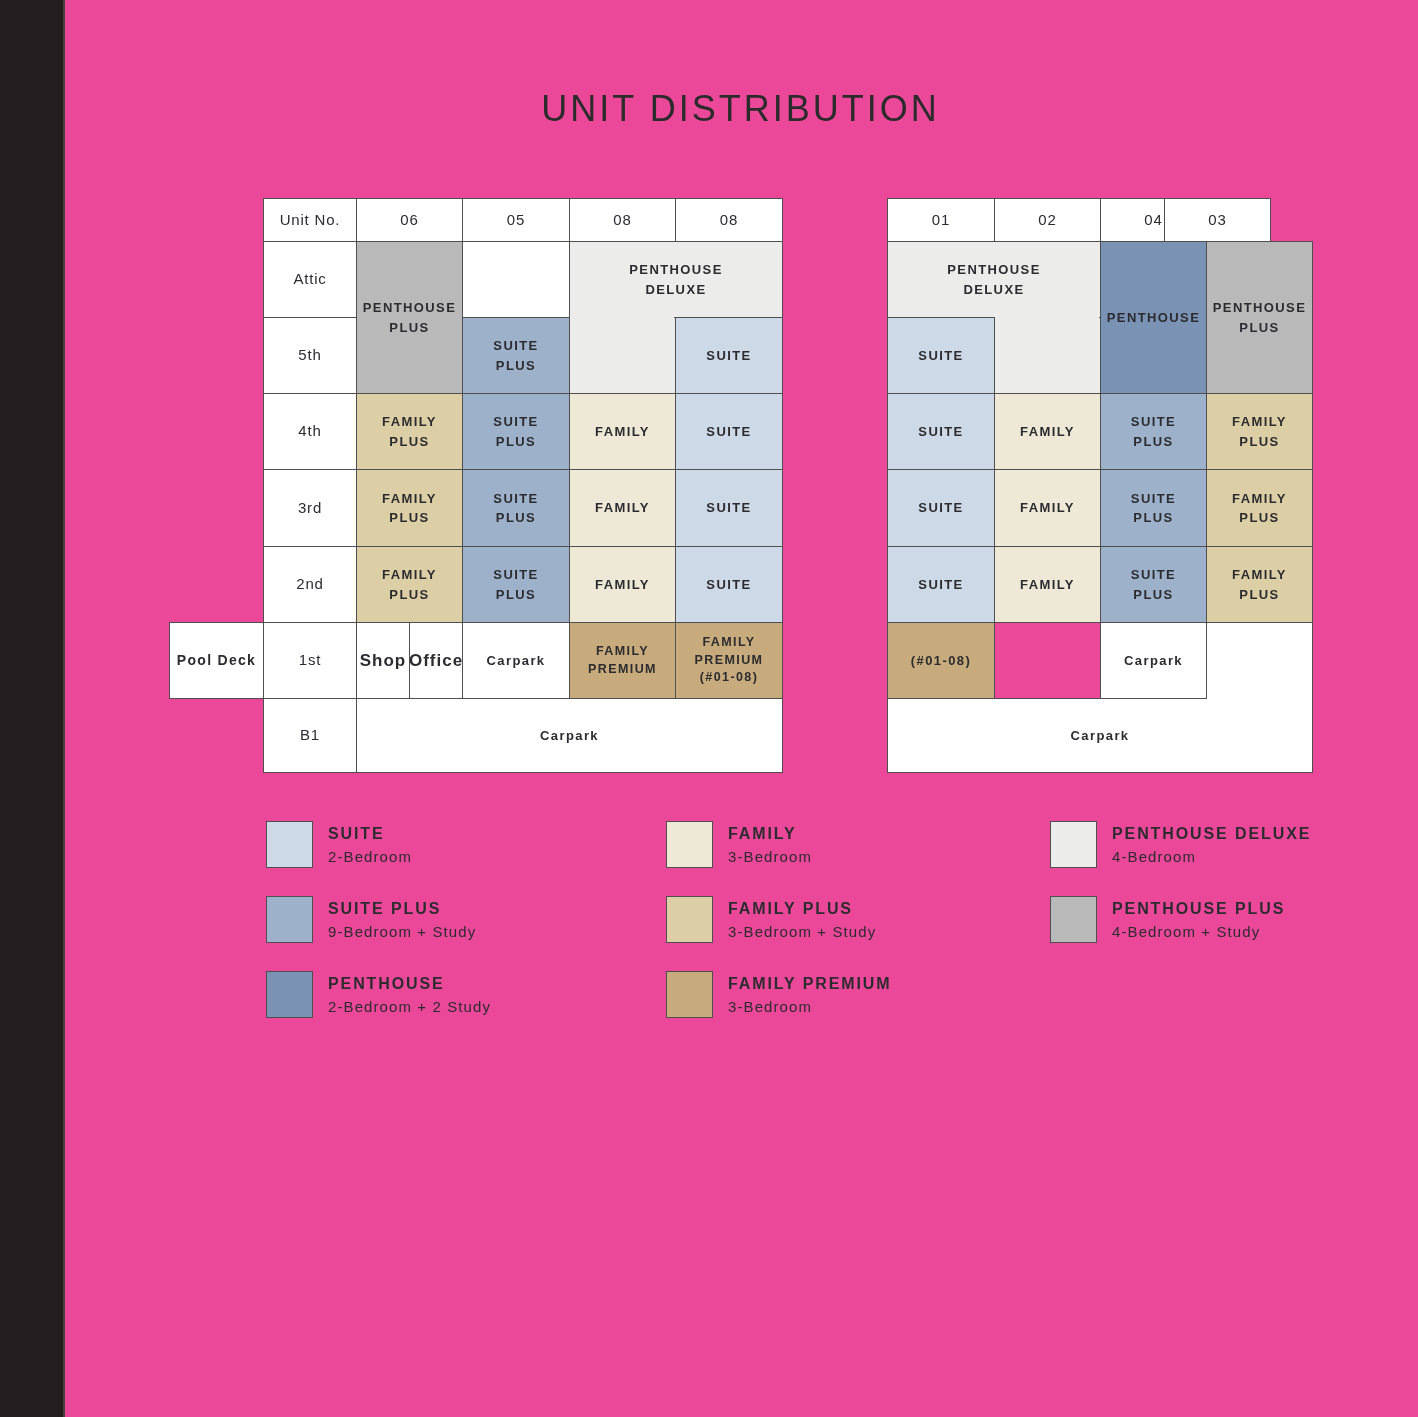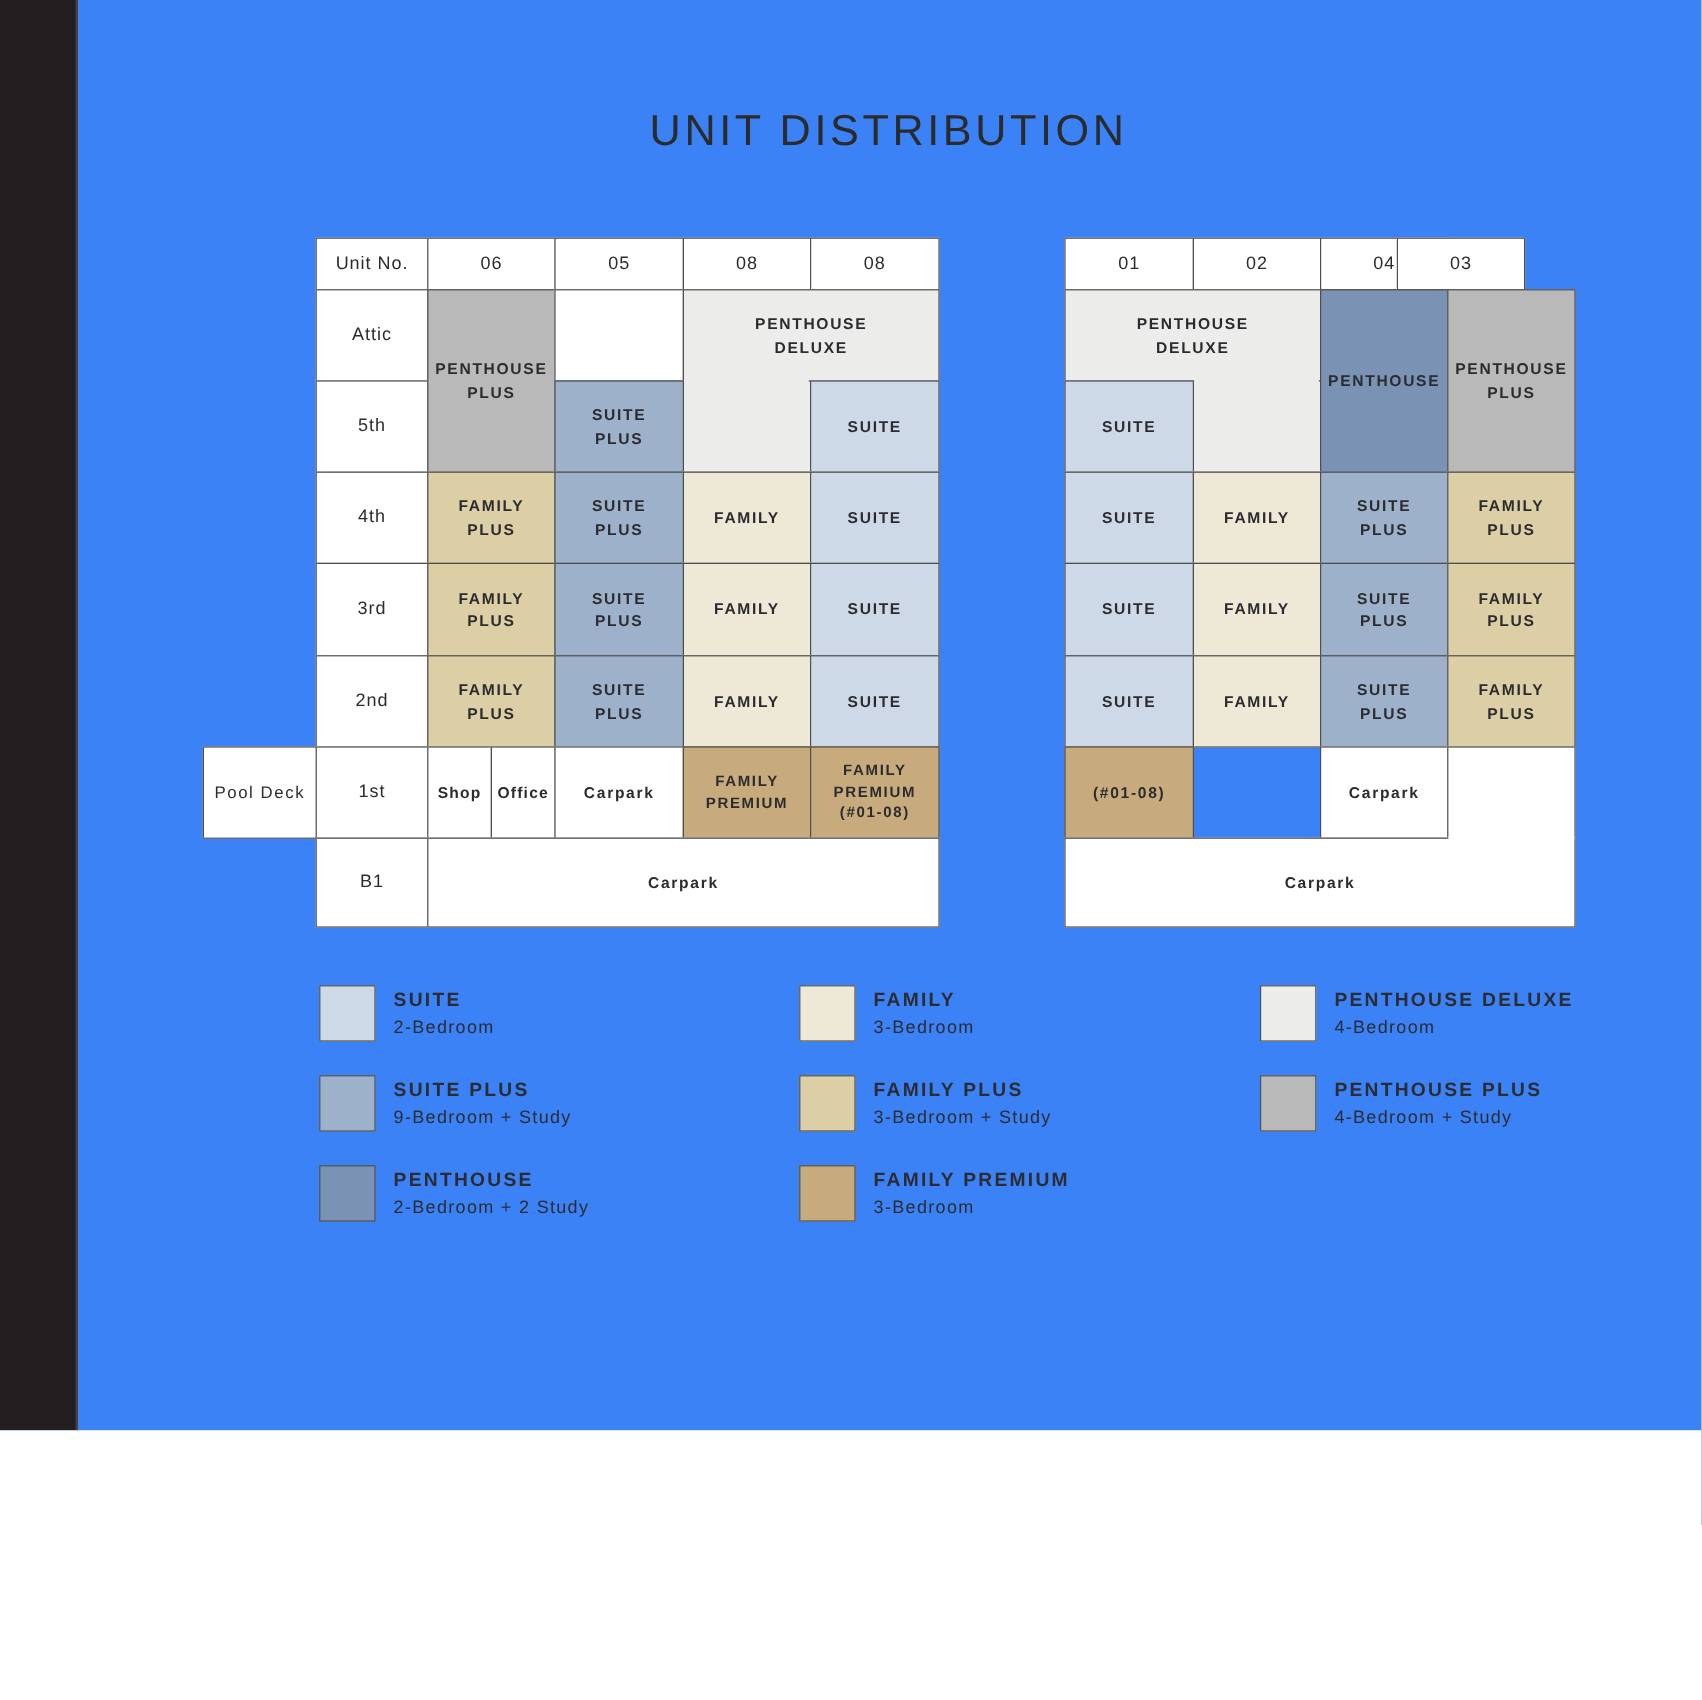--- a/index.html
+++ b/index.html
@@ -1,34 +1,34 @@
 <!DOCTYPE html>
 <html style="--border: #4f4f4f; --text: #2c2c30; --sidebar: #231f20;"><head>
 <meta charset="utf-8">
 <style>
   :root{
     --border:#4f4f4f;
     --text:#2c2c30;
     --sidebar:#231f20;
   }
   html,body{margin:0;padding:0;background:#fff;}
-  .page{position:relative;width:1418px;height:1192px;background:#3b82f6;overflow:hidden;
+  .page{position:relative;width:1418px;height:1417px;background:#ec4899;overflow:hidden;
         font-family:"Liberation Sans",sans-serif;color:var(--text);}
   .sidebar{position:absolute;left:0;top:0;width:63px;height:100%;background:var(--sidebar);
            border-right:2px solid #48423f;}
   .title{position:absolute;left:63px;top:88px;width:1355px;text-align:center;
          font-size:36px;font-weight:300;letter-spacing:3px;color:#2b2b2b;}
   .board{position:absolute;left:263px;top:198px;width:1051px;height:576px;}
   .cell{position:absolute;box-sizing:border-box;border:1px solid var(--border);background:#fff;
         display:flex;align-items:center;justify-content:center;text-align:center;
         white-space:pre-line;font-size:13px;font-weight:600;letter-spacing:1.4px;
         line-height:1.5;color:var(--text);}
   .hdr{font-size:15px;font-weight:500;letter-spacing:0.8px;white-space:nowrap;}
-  .small{font-size:13px;letter-spacing:1px;}
-  .pool{font-size:14px;font-weight:400;letter-spacing:1.3px;}
+  .small{font-size:17px;letter-spacing:1px;}
+  .pool{font-size:14px;font-weight:700;letter-spacing:1.3px;}
   .tight{font-size:12.5px;line-height:1.4;}
   .eraser{position:absolute;background:#fff;}
   .legend-item{position:absolute;display:flex;}
   .swatch{width:47px;height:47px;border:1px solid var(--border);box-sizing:border-box;flex:0 0 auto;background:#fff;}
   .legend-text{margin-left:15px;padding-top:4px;display:flex;flex-direction:column;}
   .legend-name{font-size:16px;font-weight:700;letter-spacing:1.9px;color:var(--text);}
   .legend-desc{font-size:15px;font-weight:500;letter-spacing:1.1px;color:var(--text);margin-top:5px;}
 </style>
 </head>
 <body>

